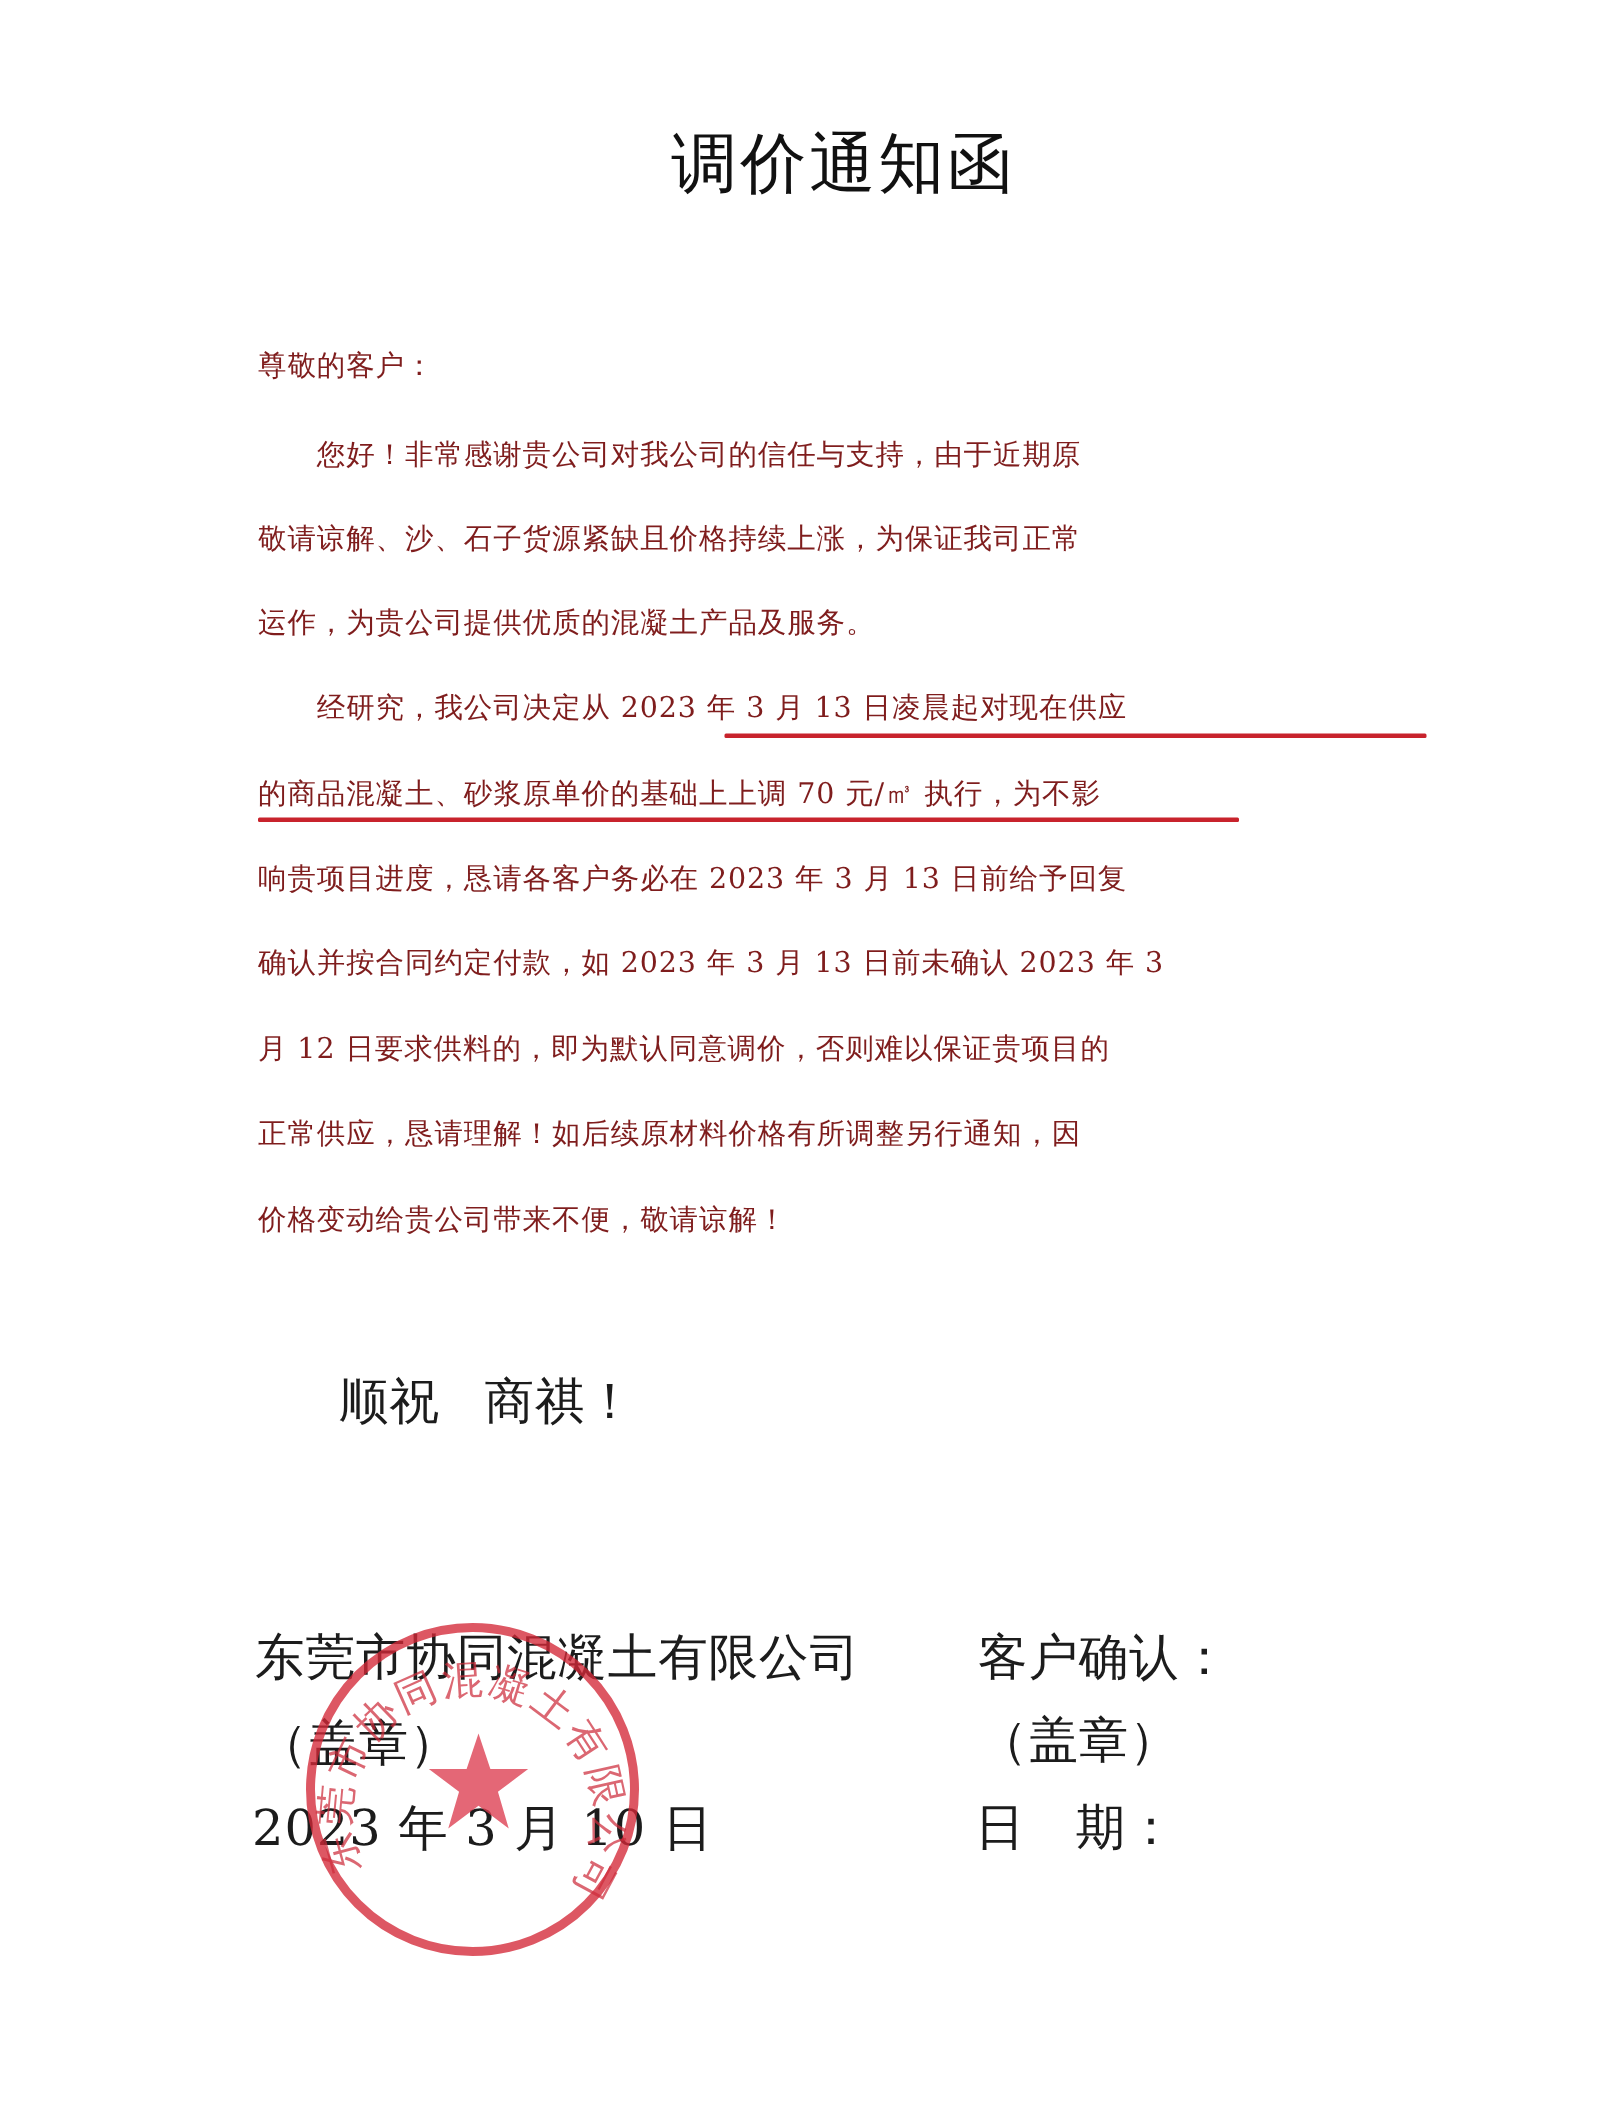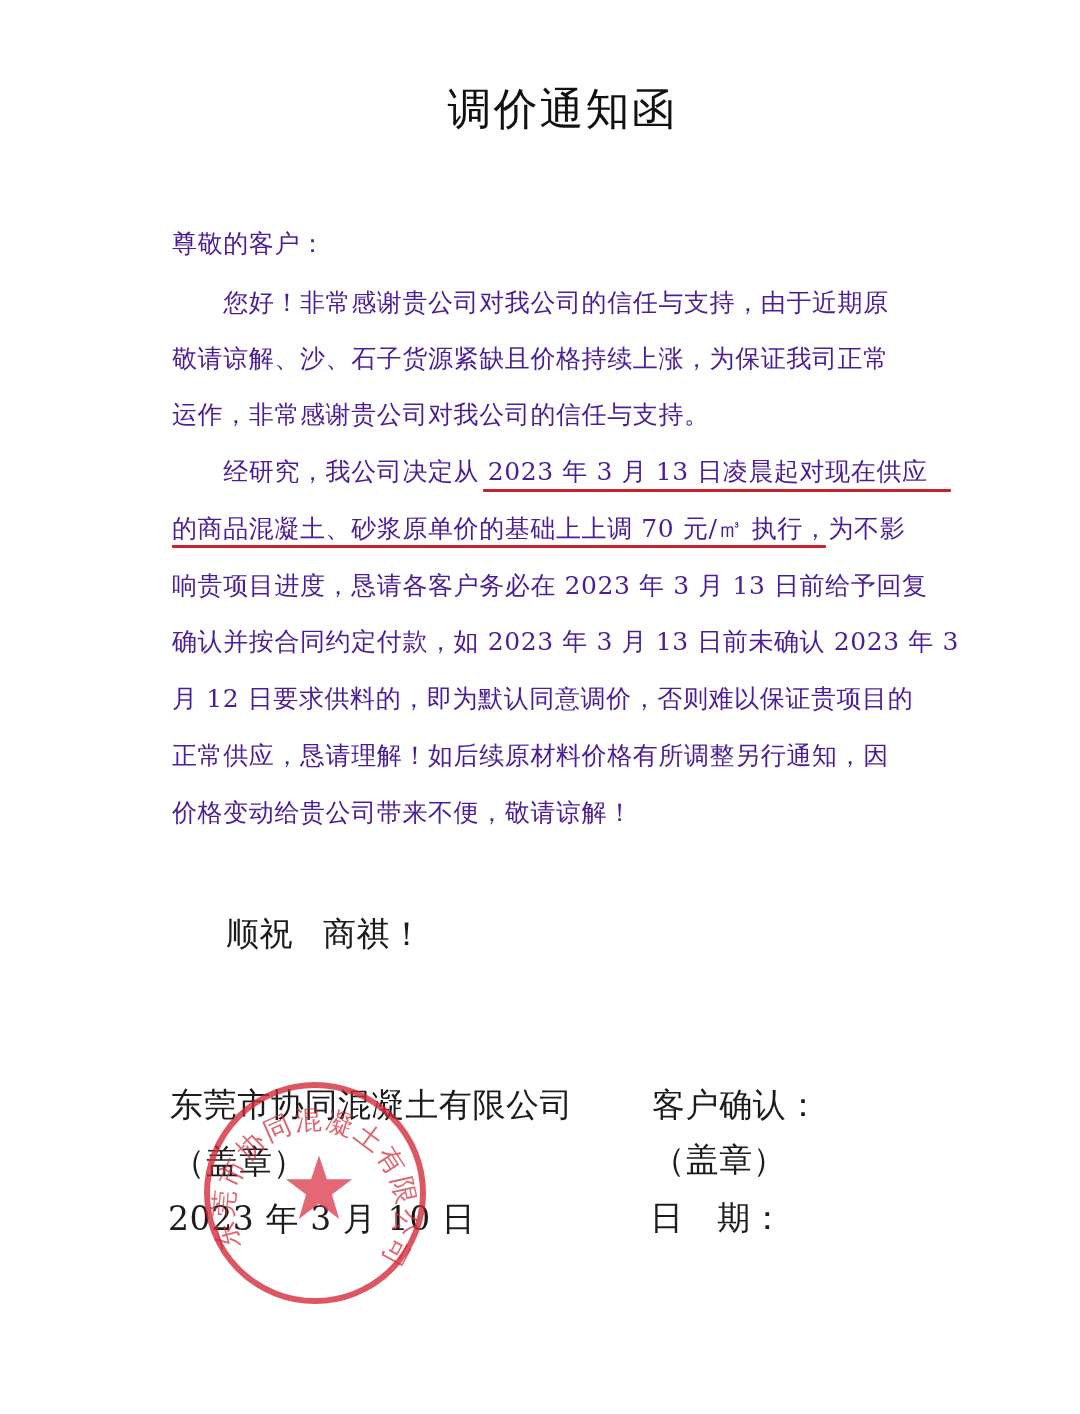--- a/index.html
+++ b/index.html
@@ -7,22 +7,22 @@
     width: 1080px; height: 1414px; position: relative; overflow: hidden;
     font-family: "DejaVu Serif", "Liberation Serif", serif;
     color: #1a1a1a;
   }
   .title {
     position: absolute; left: 0; top: 80px; width: 1125px;
     text-align: center; font-size: 44px; letter-spacing: 2px; font-weight: 500;
     color: #111;
   }
   .line {
-    position: absolute; left: 172px; font-size: 25px; white-space: nowrap;
-    letter-spacing: 0.6px; color: #4c1d95; line-height: 34px;
+    position: absolute; left: 172px; font-size: 19px; white-space: nowrap;
+    letter-spacing: 0.6px; color: #7f1d1d; line-height: 34px;
   }
   .underline {
     position: absolute; height: 3px; background: #c8232c; border-radius: 1px;
   }
   .seal {
     position: absolute; left: 204px; top: 1082px; width: 222px; height: 222px;
     border-radius: 50%; border: 6px solid rgba(212,40,55,0.78);
     box-sizing: border-box;
   }
   .seal-star {
@@ -35,21 +35,21 @@
 
 <div>
 
   <div class="title">调价通知函</div>
 
   <div class="line" style="top:227px;">尊敬的客户：</div>
 
   <div>
     <div class="line" style="top:286px;">　　您好！非常感谢贵公司对我公司的信任与支持，由于近期原</div>
     <div class="line" style="top:342px;">敬请谅解、沙、石子货源紧缺且价格持续上涨，为保证我司正常</div>
-    <div class="line" style="top:398px;">运作，非常感谢贵公司对我公司的信任与支持。</div>
+    <div class="line" style="top:398px;">运作，为贵公司提供优质的混凝土产品及服务。</div>
   </div>
 
   <div>
     <div class="line" style="top:455px;">　　经研究，我公司决定从 2023 年 3 月 13 日凌晨起对现在供应</div>
     <div class="underline" style="left:483px; top:489px; width:468px;"></div>
     <div class="line" style="top:512px;">的商品混凝土、砂浆原单价的基础上上调 70 元/㎥ 执行，为不影</div>
     <div class="underline" style="left:172px; top:545px; width:654px;"></div>
     <div class="line" style="top:569px;text-align:center;">响贵项目进度，恳请各客户务必在 2023 年 3 月 13 日前给予回复</div>
     <div class="line" style="top:625px;">确认并按合同约定付款，如 2023 年 3 月 13 日前未确认 2023 年 3</div>
     <div class="line" style="top:682px;">月 12 日要求供料的，即为默认同意调价，否则难以保证贵项目的</div>

